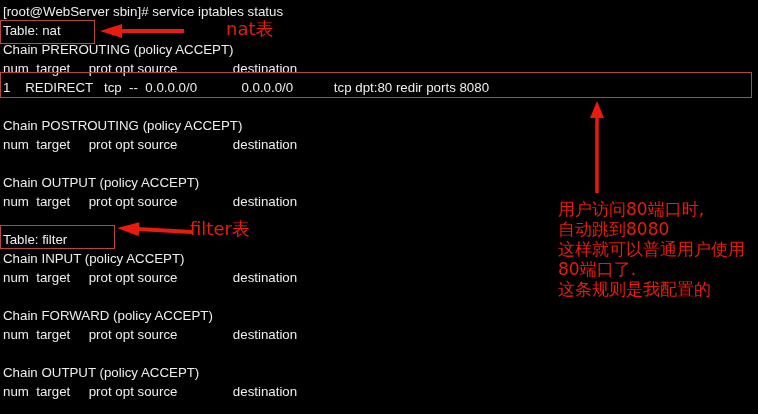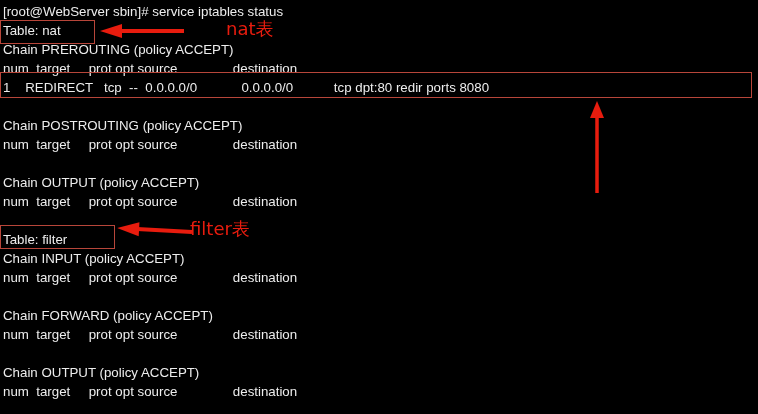--- a/index.html
+++ b/index.html
@@ -97,14 +97,19 @@
 
   <svg class="arrow arrow-up" width="16" height="92" viewBox="0 0 16 92">
     <polygon points="8,0 1,17 15,17" fill="#e81c0e"></polygon>
     <line x1="8" y1="15" x2="8" y2="92" stroke="#e81c0e" stroke-width="3.5"></line>
   </svg>
 
   <div class="label label-nat">nat表</div>
 
   <div class="label label-filter">filter表</div>
 
+  <div class="note">用户访问80端口时,
+自动跳到8080
+这样就可以普通用户使用
+80端口了.
+这条规则是我配置的</div>
 
 </div>
 
 </body></html>

